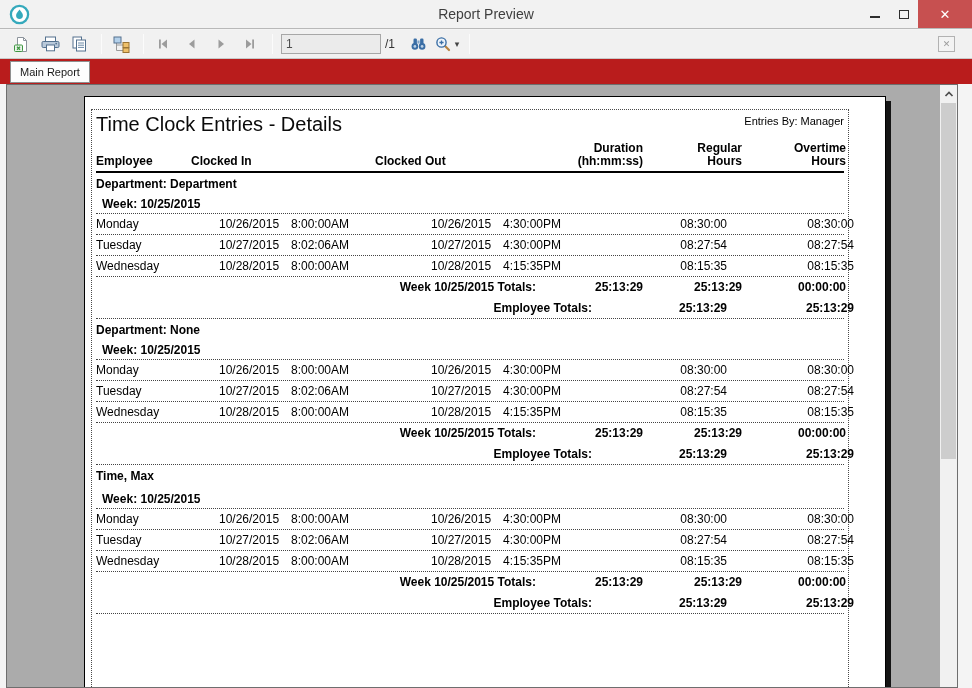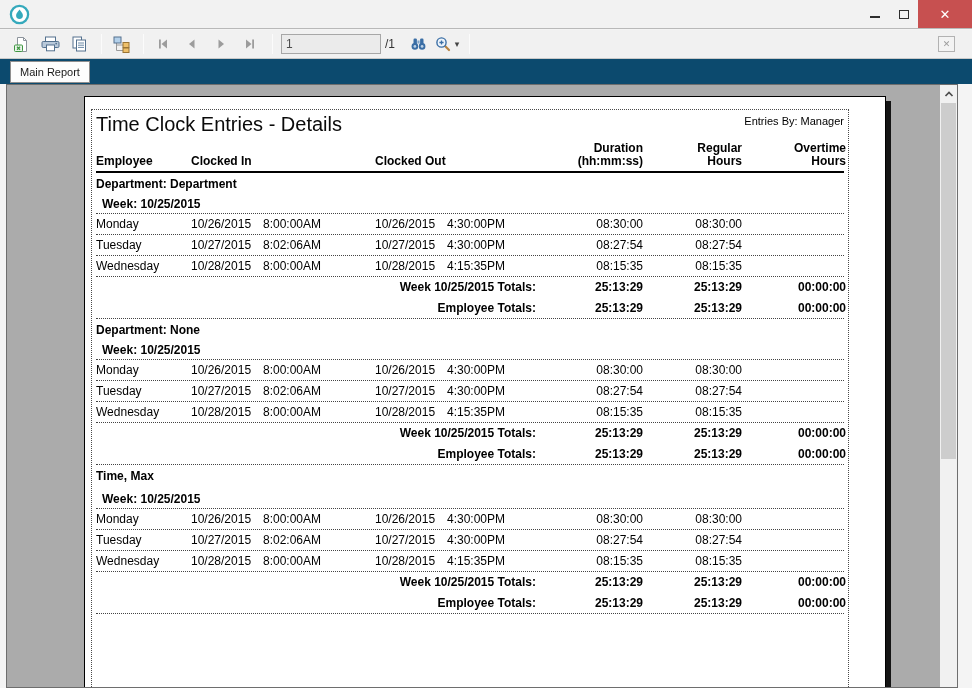--- a/index.html
+++ b/index.html
@@ -22,21 +22,21 @@
   .toolbar { position:absolute; left:0; top:30px; width:972px; height:29px; background:#f1f1f1; border-bottom:1px solid #c9c9c9; display:flex; align-items:center; padding-left:8px; }
   .tbtn { width:26px; height:24px; display:flex; align-items:center; justify-content:center; margin-right:3px; }
   .tsep { width:1px; height:20px; background:#d2d2d2; border-right:1px solid #fbfbfb; margin:0 6px; }
   .page-input { width:100px; height:20px; background:#ebebeb; border:1px solid #a7a7a7; font-family:"Liberation Sans",sans-serif; font-size:12px; color:#4d4d4d; padding:0 4px; margin:0 4px 0 2px; }
   .page-total { font-size:12px; color:#333; margin-right:10px; }
   .zoom-caret { font-size:9px; color:#444; margin-left:3px; }
   .tb-spacer { flex:1; }
   .tb-close-mini { width:17px; height:16px; border:1px solid #b2b2b2; background:#f3f3f3; color:#9b9b9b; font-size:9px; display:flex; align-items:center; justify-content:center; margin-right:17px; }
 
   
-  .tabstrip { position:absolute; left:0; top:59px; width:972px; height:25px; background:#0c4a6e; }
+  .tabstrip { position:absolute; left:0; top:59px; width:972px; height:25px; background:#b91c1c; }
   .tab { position:absolute; left:10px; top:2px; height:22px; background:#fdfdfd; border:1px solid #8f8f8f; font-size:11px; color:#1a1a1a; padding:4px 9px 0 9px; }
 
   
   .viewer { position:absolute; left:6px; top:84px; width:952px; height:604px; border:1px solid #6e6e6e; background:#ababab; overflow:hidden; }
 
   
   .vscroll { position:absolute; right:0; top:0; bottom:0; width:17px; background:#f1f1f1; }
   .vs-up { position:absolute; top:0; left:0; width:17px; height:17px; display:flex; align-items:center; justify-content:center; background:#f1f1f1; }
   .vs-thumb { position:absolute; top:18px; left:1px; width:15px; height:356px; background:#cdcdcd; }
 
@@ -47,21 +47,21 @@
   .rpt-titlebar { position:relative; height:32px; padding-top:3px; }
   .rpt-title { font-size:20px; color:#0a0a0a; letter-spacing:0px; }
   .printed-by { position:absolute; right:0px; top:5px; font-size:11px; }
 
   .cols { display:grid; grid-template-columns:95px 184px 177px 91px 99px 104px; align-items:end; padding-bottom:4px; border-bottom:2px solid #000; height:31px; font-weight:bold; font-size:12px; }
   .cols .r { text-align:right; line-height:13px; }
 
   .row { display:grid; grid-template-columns:95px 184px 177px 91px 99px 104px; height:21px; line-height:20px; }
   .c4,.c5,.c6 { text-align:right; }
   .dt { display:inline-block; width:72px; }
-  .dotted { border-bottom:1px dotted #444; }
+  .dotted { border-bottom:1px dotted #444;gap:28px; }
   .b { font-weight:bold; }
 
   .group { margin-top:1px; }
   .grp-dept { font-weight:bold; height:20px; line-height:20px; }
   .grp-dept:empty { display:none; }
   .grp-emp { font-weight:bold; height:20px; line-height:20px; margin-bottom:3px; }
   .grp-week { font-weight:bold; height:20px; line-height:20px; padding-left:6px; border-bottom:1px dotted #444; }
   .tlabel { grid-column:1 / 4; text-align:right; padding-right:16px; font-weight:bold; }
 
   
@@ -72,20 +72,21 @@
 
 <div class="window">
 
   <div class="titlebar">
     <span class="app-icon">
       <svg width="21" height="21" viewBox="0 0 21 21">
         <circle cx="10.5" cy="10.5" r="8.6" fill="#fff" stroke="#35a9bc" stroke-width="2.3"></circle>
         <path d="M10.5 5.6 C8.6 8.1 7.1 9.8 7.1 11.5 a3.4 3.4 0 0 0 6.8 0 C13.9 9.8 12.4 8.1 10.5 5.6 Z" fill="#35a9bc"></path>
       </svg>
     </span>
+    <div class="tb-title">Report Preview</div>
     <div class="win-controls">
       <div class="win-btn btn-min">
           <span></span>
         </div>
       <div class="win-btn btn-max">
           <span></span>
         </div>
       <div class="win-btn btn-close">
           <span>✕</span>
         </div>

